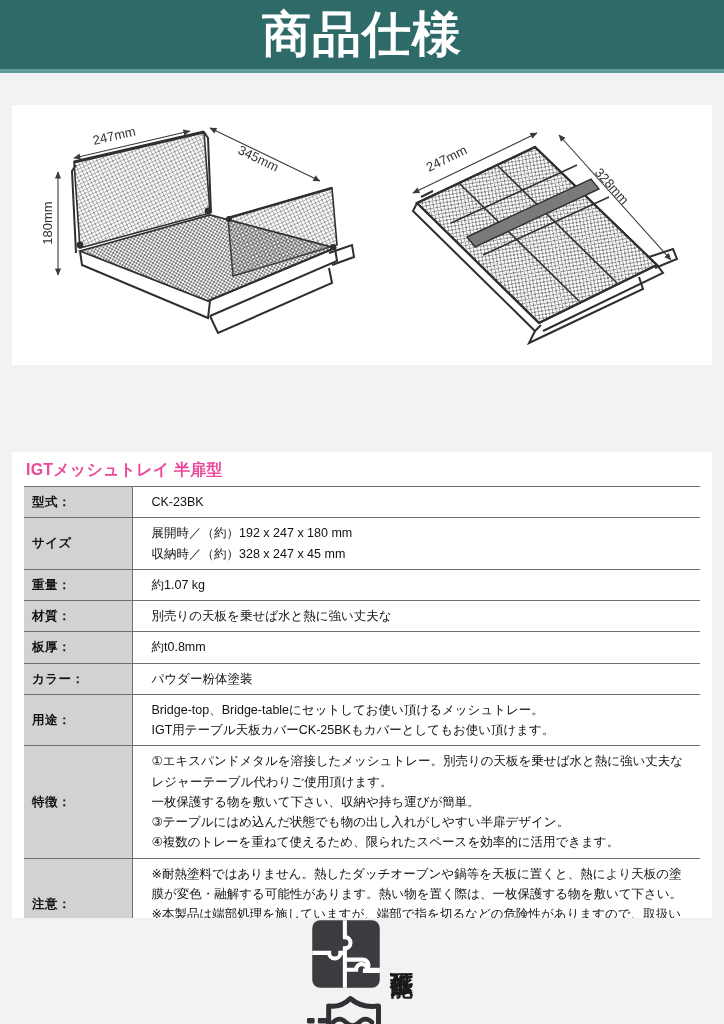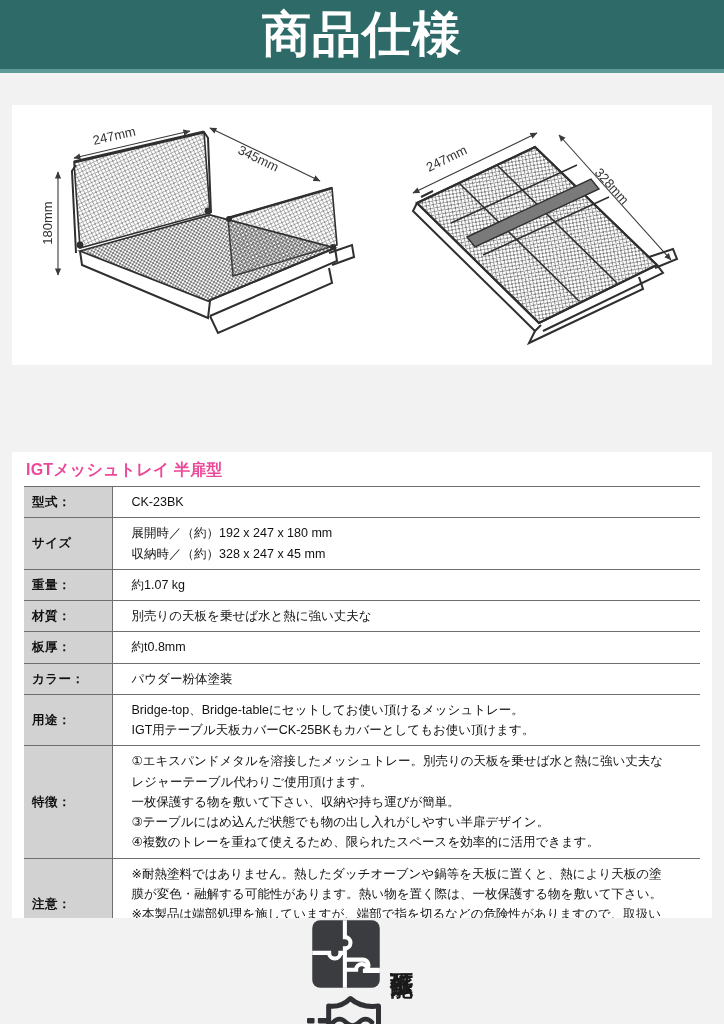--- a/index.html
+++ b/index.html
@@ -62,21 +62,21 @@
   }
   table.spec td {
     border-top: 1px solid #6e6e6e;
     border-bottom: 1px solid #6e6e6e;
     vertical-align: middle;
     font-size: 12.5px;
     color: #111;
     line-height: 1.62;
   }
   td.k {
-    width: 88px;
+    width: 108px;
     background: #d2d2d2;
     font-weight: bold;
     padding: 5px 0 5px 8px;
     border-right: 1px solid #6e6e6e;
     letter-spacing: 0.5px;
     white-space: nowrap;
   }
   td.v {
     background: #ffffff;
     padding: 5px 6px 5px 19px;

